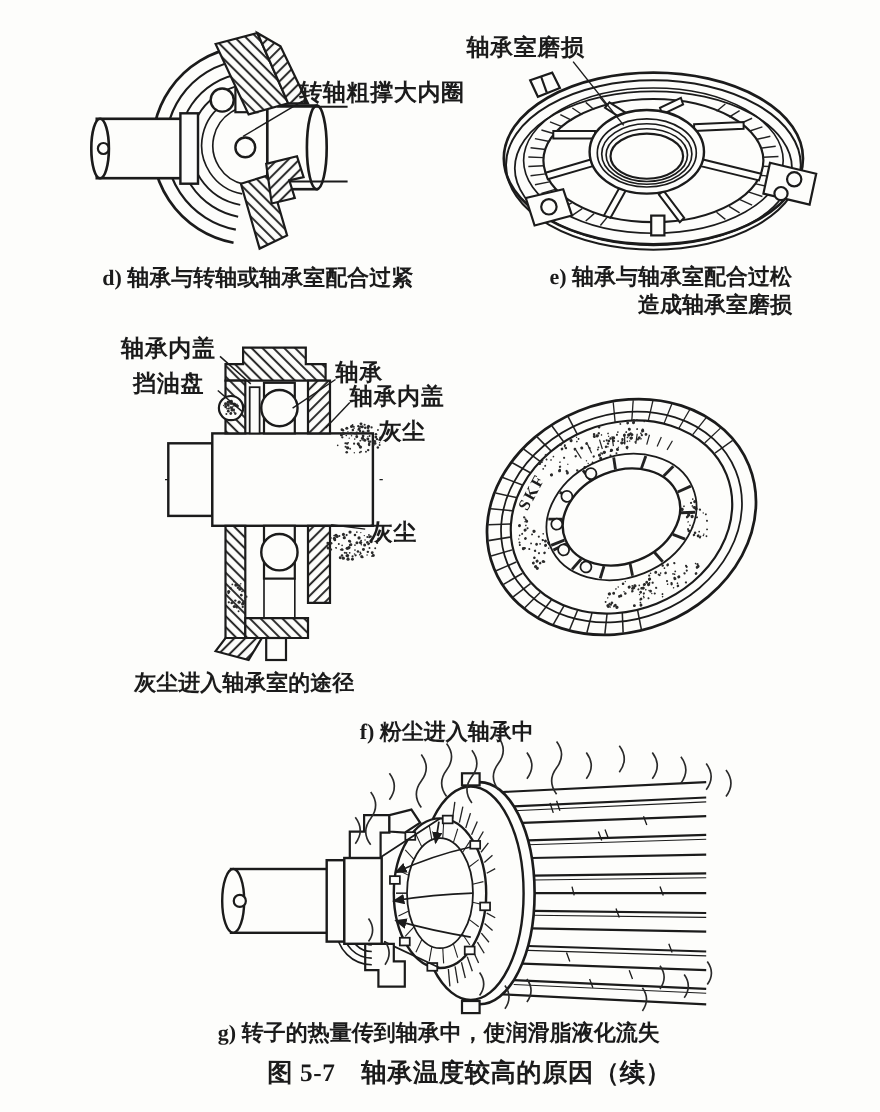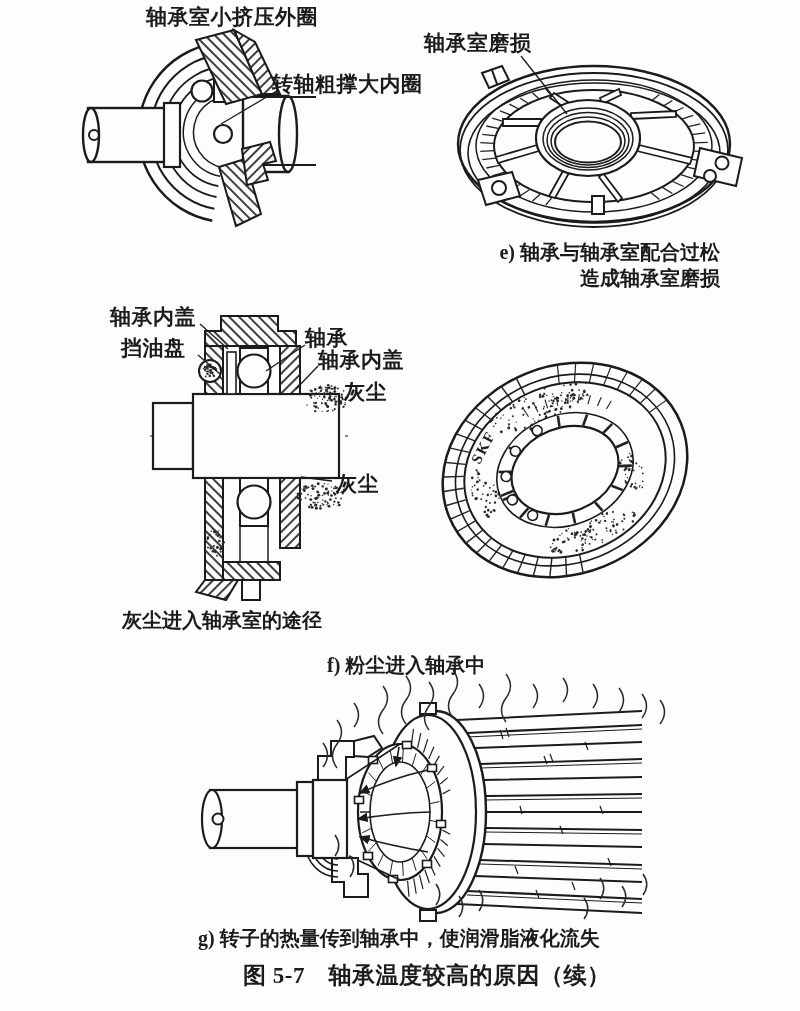--- a/index.html
+++ b/index.html
@@ -868,22 +868,22 @@
     <line x1="275" y1="92" x2="221" y2="124"></line>
     <line x1="521" y1="56" x2="567" y2="114"></line>
     <line x1="200" y1="324" x2="228" y2="349"></line>
     <line x1="198" y1="355" x2="220" y2="374"></line>
     <line x1="305" y1="345" x2="266" y2="371"></line>
     <line x1="318" y1="366" x2="296" y2="389"></line>
     <line x1="332" y1="481" x2="301" y2="477"></line>
   </g>
 </svg>
 
-<div class="lbl" style="left:146px;top:3px">轴承室小挤压外圈</div>
 <div class="lbl" style="left:272px;top:70px">转轴粗撑大内圈</div>
+<div class="cap" style="left:93px;top:239px">d) 轴承与转轴或轴承室配合过紧</div>
 
 <div class="lbl" style="left:424px;top:29px">轴承室磨损</div>
 <div class="capblock" style="left:448px;top:239px;width:272px">
   <div>e) 轴承与轴承室配合过松</div>
   <div>造成轴承室磨损</div>
 </div>
 
 <div class="lbl" style="left:110px;top:303px">轴承内盖</div>
 <div class="lbl" style="left:121px;top:334px">挡油盘</div>
 <div class="lbl" style="left:305px;top:324px">轴承</div>

